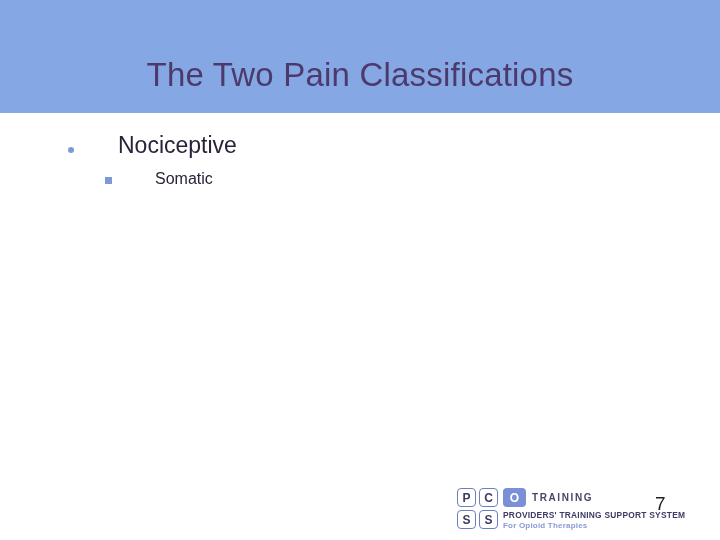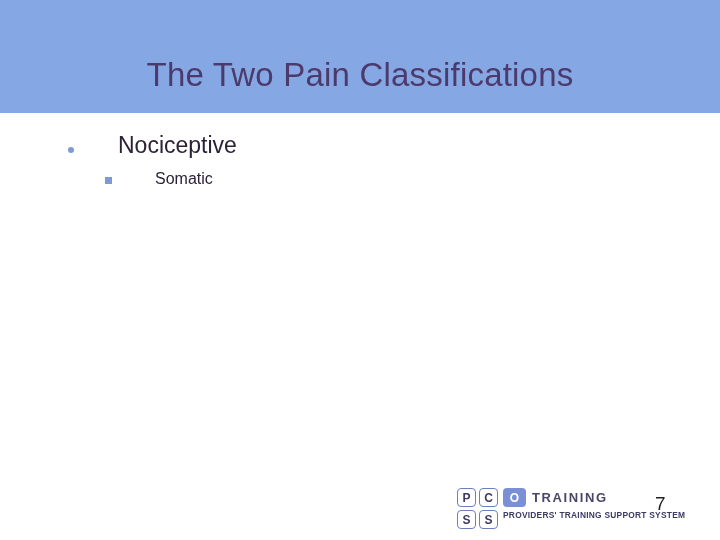--- a/index.html
+++ b/index.html
@@ -164,21 +164,21 @@
     justify-content: center;
     font-size: 12px;
     font-weight: bold;
     color: #ffffff;
     margin-right: 6px;
     box-sizing: border-box;
     line-height: 1;
   }
 
   .training-word {
-    font-size: 13px;
+    font-size: 10px;
     font-weight: bold;
     letter-spacing: 1.6px;
     color: #4a4766;
   }
 
   .pcss-line {
     font-size: 8.4px;
     font-weight: bold;
     letter-spacing: 0.25px;
     color: #3d3a63;
@@ -237,18 +237,19 @@
       <div class="letter-box">C</div>
       <div class="letter-box">S</div>
       <div class="letter-box">S</div>
     </div>
     <div class="logo-right">
       <div class="training-row">
         <div class="o-box">O</div>
         <div class="training-word">TRAINING</div>
       </div>
       <div class="pcss-line">PROVIDERS' TRAINING SUPPORT SYSTEM</div>
+      <div class="tagline">For Opioid Therapies</div>
     </div>
   </div>
 
   <div class="page-number">7</div>
 
 </div>
 
 </body></html>

